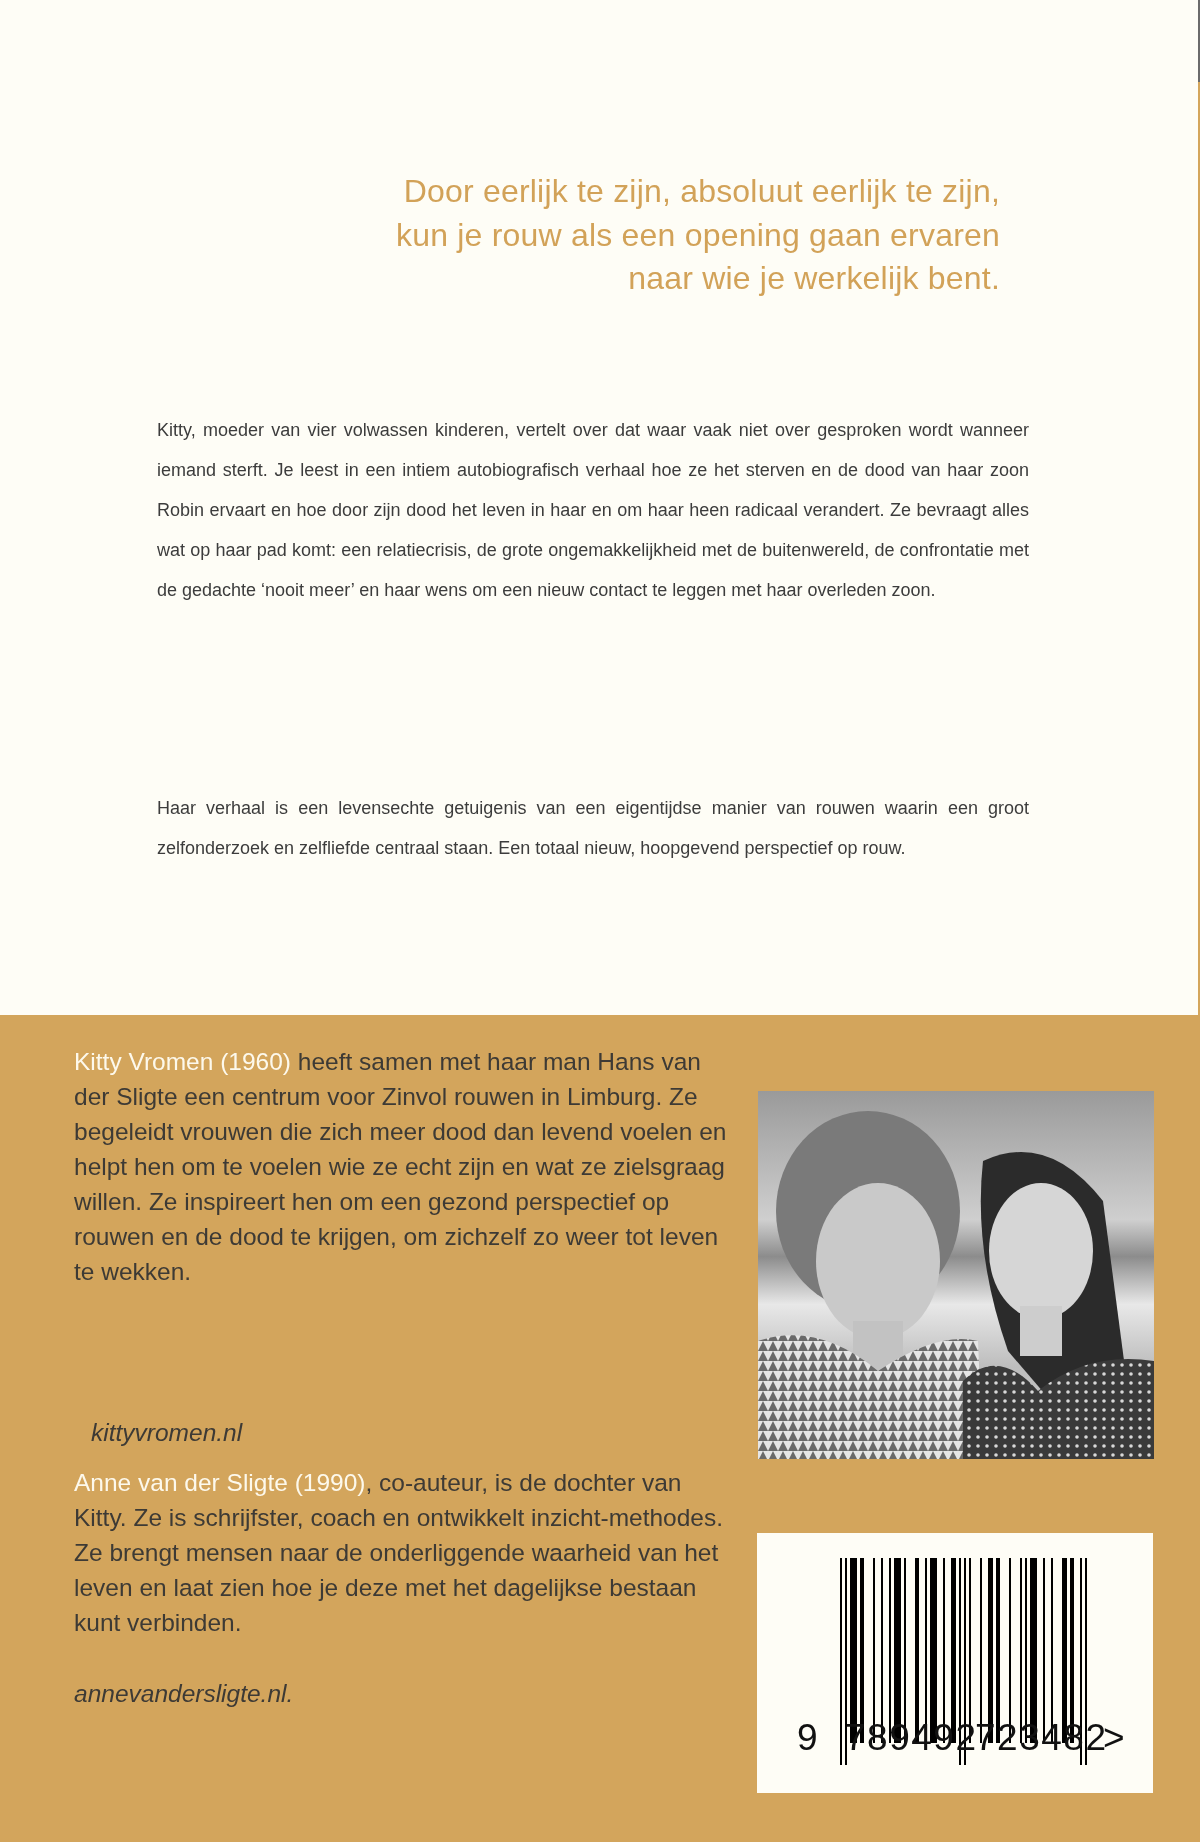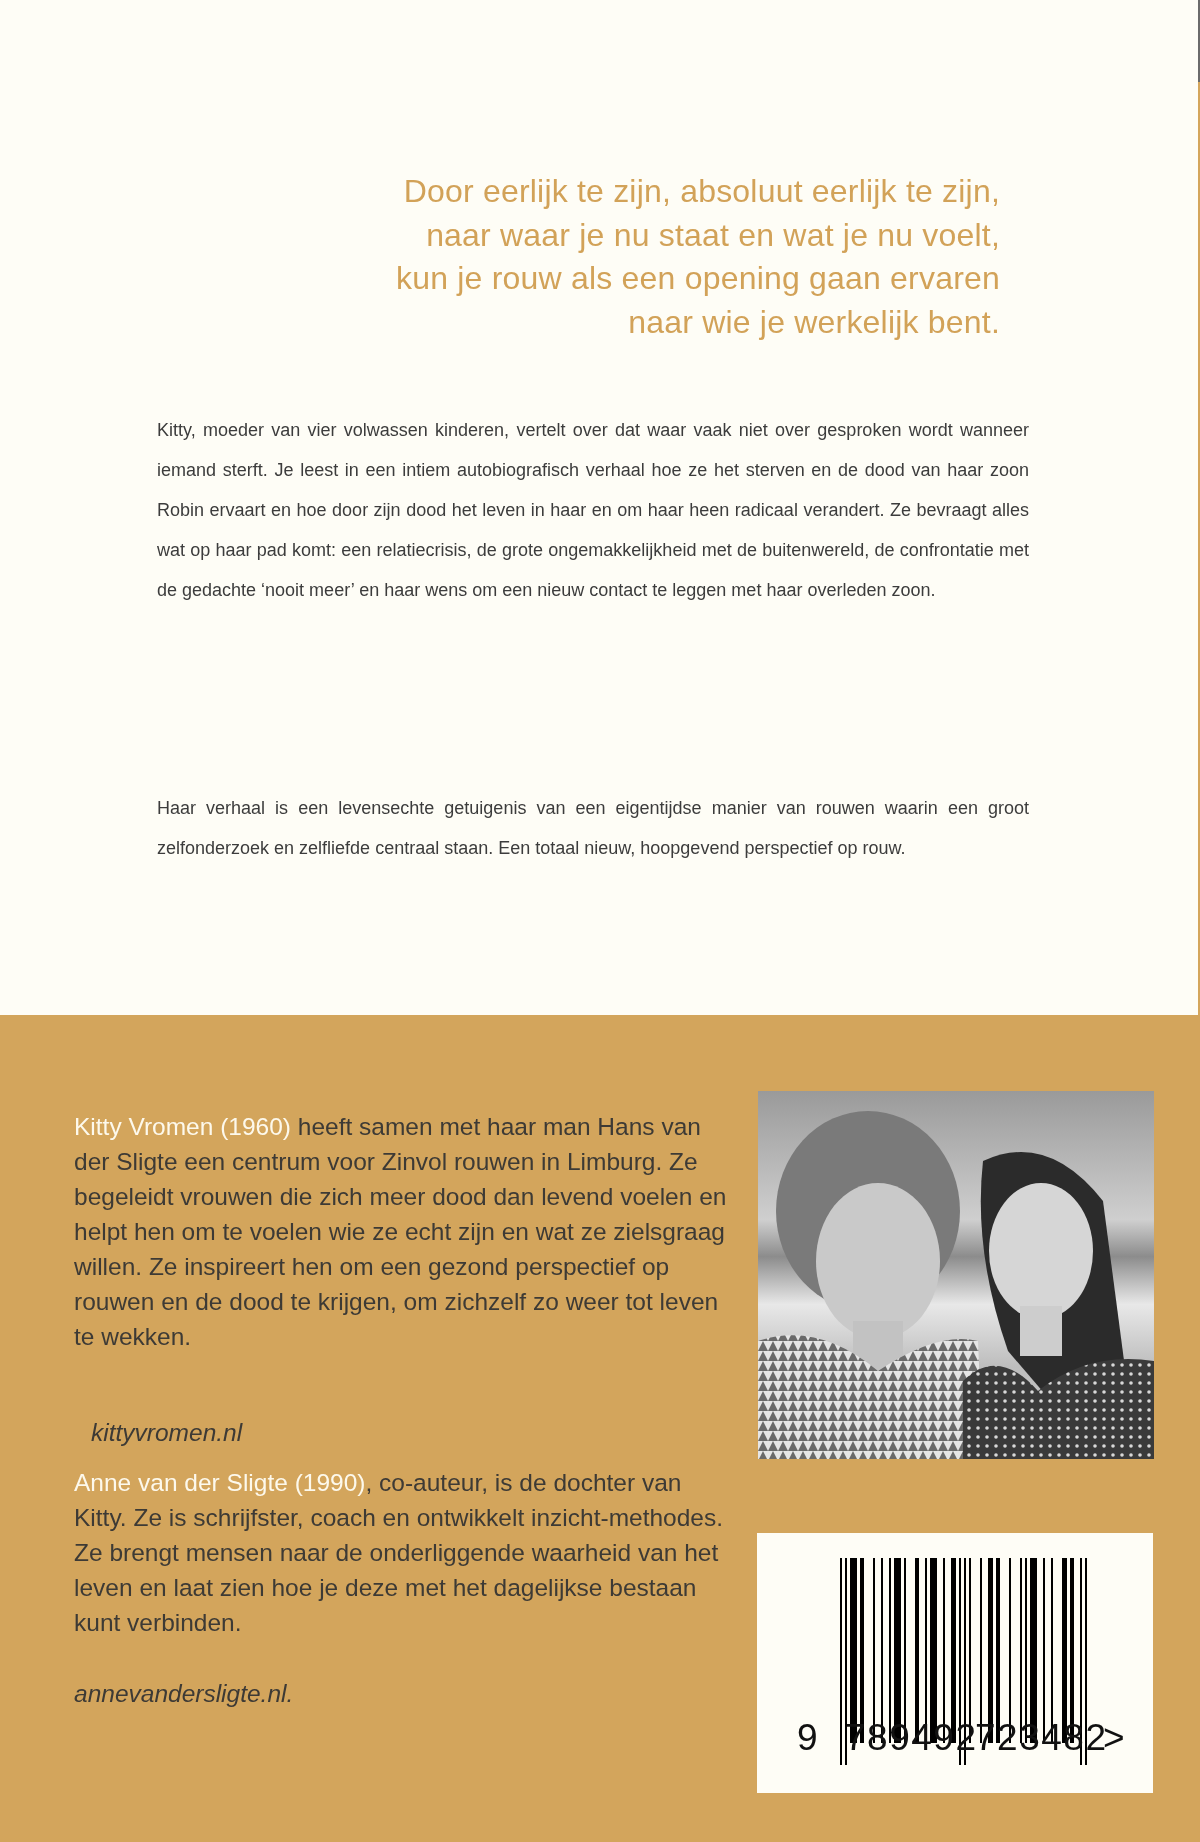--- a/index.html
+++ b/index.html
@@ -8,21 +8,21 @@
   .edge-top { position:absolute; right:0; top:0; width:2px; height:82px; background:#6b6b6b; }
   .edge { position:absolute; right:0; top:82px; width:2px; height:1760px; background:#d4a65c; }
   .quote { position:absolute; left:200px; top:170px; width:800px; text-align:right; color:#d2a258; font-size:32px; line-height:43.5px; letter-spacing:0.2px; }
   .quote div { white-space:nowrap; }
   .body { position:absolute; left:157px; width:872px; color:#3c3c3c; font-size:18px; line-height:40px; text-align:justify; }
   .p1 { top:410px; }
   .p2 { top:788px; }
   .band { position:absolute; left:0; top:1015px; width:1200px; height:827px; background:#d3a55c; }
   .bio { position:absolute; left:74px; width:660px; color:#3d3a35; font-size:24.5px; line-height:35px; }
   .bio .name { color:#fdf9ec; }
-  .bio1 { top:1109px; }
+  .bio1 { top:1044px; }
   .site1 { top:1398px; font-style:italic; }
   .bio2 { top:1465px; }
   .site2 { top:1676px; font-style:italic; }
   .photo { position:absolute; left:758px; top:1091px; width:396px; height:368px; overflow:hidden;
            background:linear-gradient(180deg,#9a9a9a 0%,#cfcfcf 35%,#8c8c8c 45%,#e8e8e8 58%,#bdbdbd 75%,#d0d0d0 100%); }
   .photo svg { width:100%; height:100%; display:block; }
   .barcode-box { position:absolute; left:757px; top:1533px; width:396px; height:260px; background:#fefdf6; }
   .bars { position:absolute; left:83px; top:25px; height:185px; width:266px; display:flex; align-items:stretch; }
   .bars span { display:block; background:#000; height:100%; }
   .isbn { position:absolute; left:40px; top:184px; width:340px; font-family:"Liberation Sans", sans-serif; font-size:37px; color:#111; letter-spacing:1.5px; white-space:nowrap; }
@@ -33,21 +33,20 @@
 </style>
 </head>
 <body>
 
 <div class="top"></div>
 <div class="edge-top"></div>
 <div class="edge"></div>
 
 <div class="quote">
   <div>Door eerlijk te zijn, absoluut eerlijk te zijn,</div>
-  <div>naar waar je nu staat en wat je nu voelt,</div>
   <div>kun je rouw als een opening gaan ervaren</div>
   <div>naar wie je werkelijk bent.</div>
 </div>
 
 <p class="body p1" style="margin:0">Kitty, moeder van vier volwassen kinderen, vertelt over dat waar vaak niet over gesproken wordt wanneer iemand sterft. Je leest in een intiem autobiografisch verhaal hoe ze het sterven en de dood van haar zoon Robin ervaart en hoe door zijn dood het leven in haar en om haar heen radicaal verandert. Ze bevraagt alles wat op haar pad komt: een relatiecrisis, de grote ongemakkelijkheid met de buitenwereld, de confrontatie met de gedachte ‘nooit meer’ en haar wens om een nieuw contact te leggen met haar overleden zoon.</p>
 <p class="body p2" style="margin:0">Haar verhaal is een levensechte getuigenis van een eigentijdse manier van rouwen waarin een groot zelfonderzoek en zelfliefde centraal staan. Een totaal nieuw, hoopgevend perspectief op rouw.</p>
 
 <div class="band"></div>
 
 <p class="bio bio1" style="margin:0"><span class="name">Kitty Vromen (1960)</span><span> heeft samen met haar man Hans van der Sligte een centrum voor Zinvol rouwen in Limburg. Ze begeleidt vrouwen die zich meer dood dan levend voelen en helpt hen om te voelen wie ze echt zijn en wat ze zielsgraag willen. Ze inspireert hen om een gezond perspectief op rouwen en de dood te krijgen, om zichzelf zo weer tot leven te wekken.</span></p>

